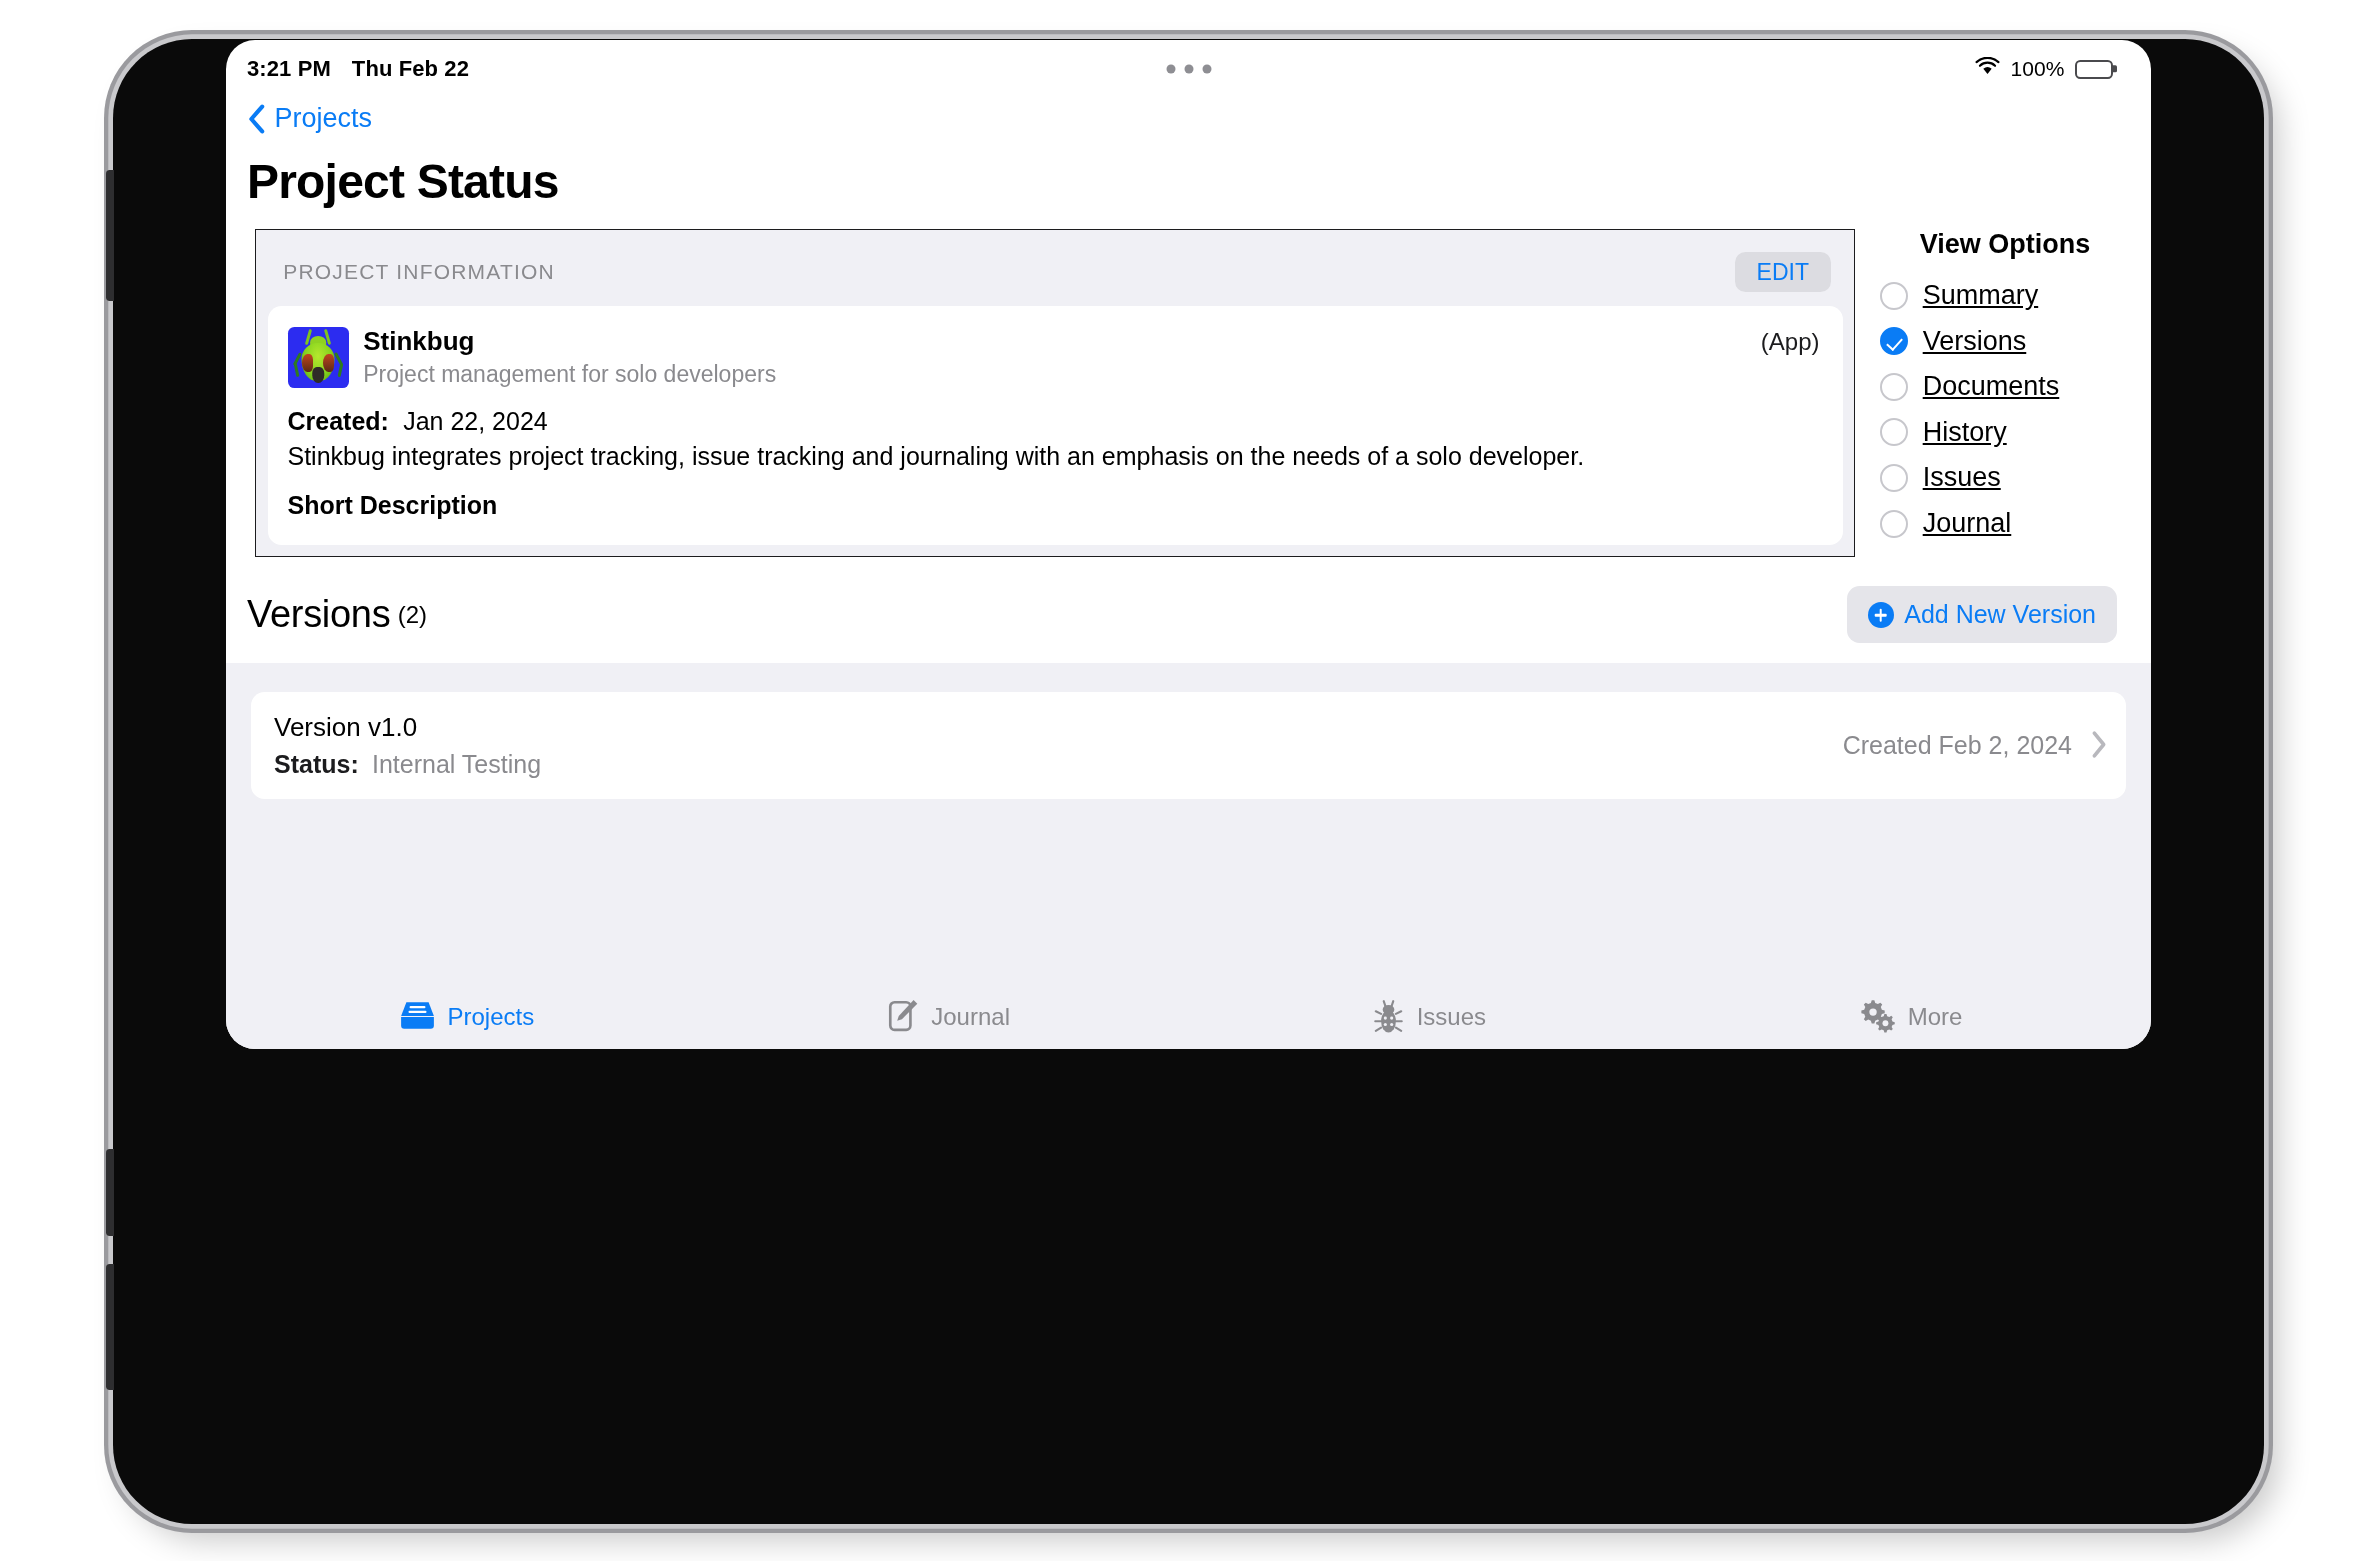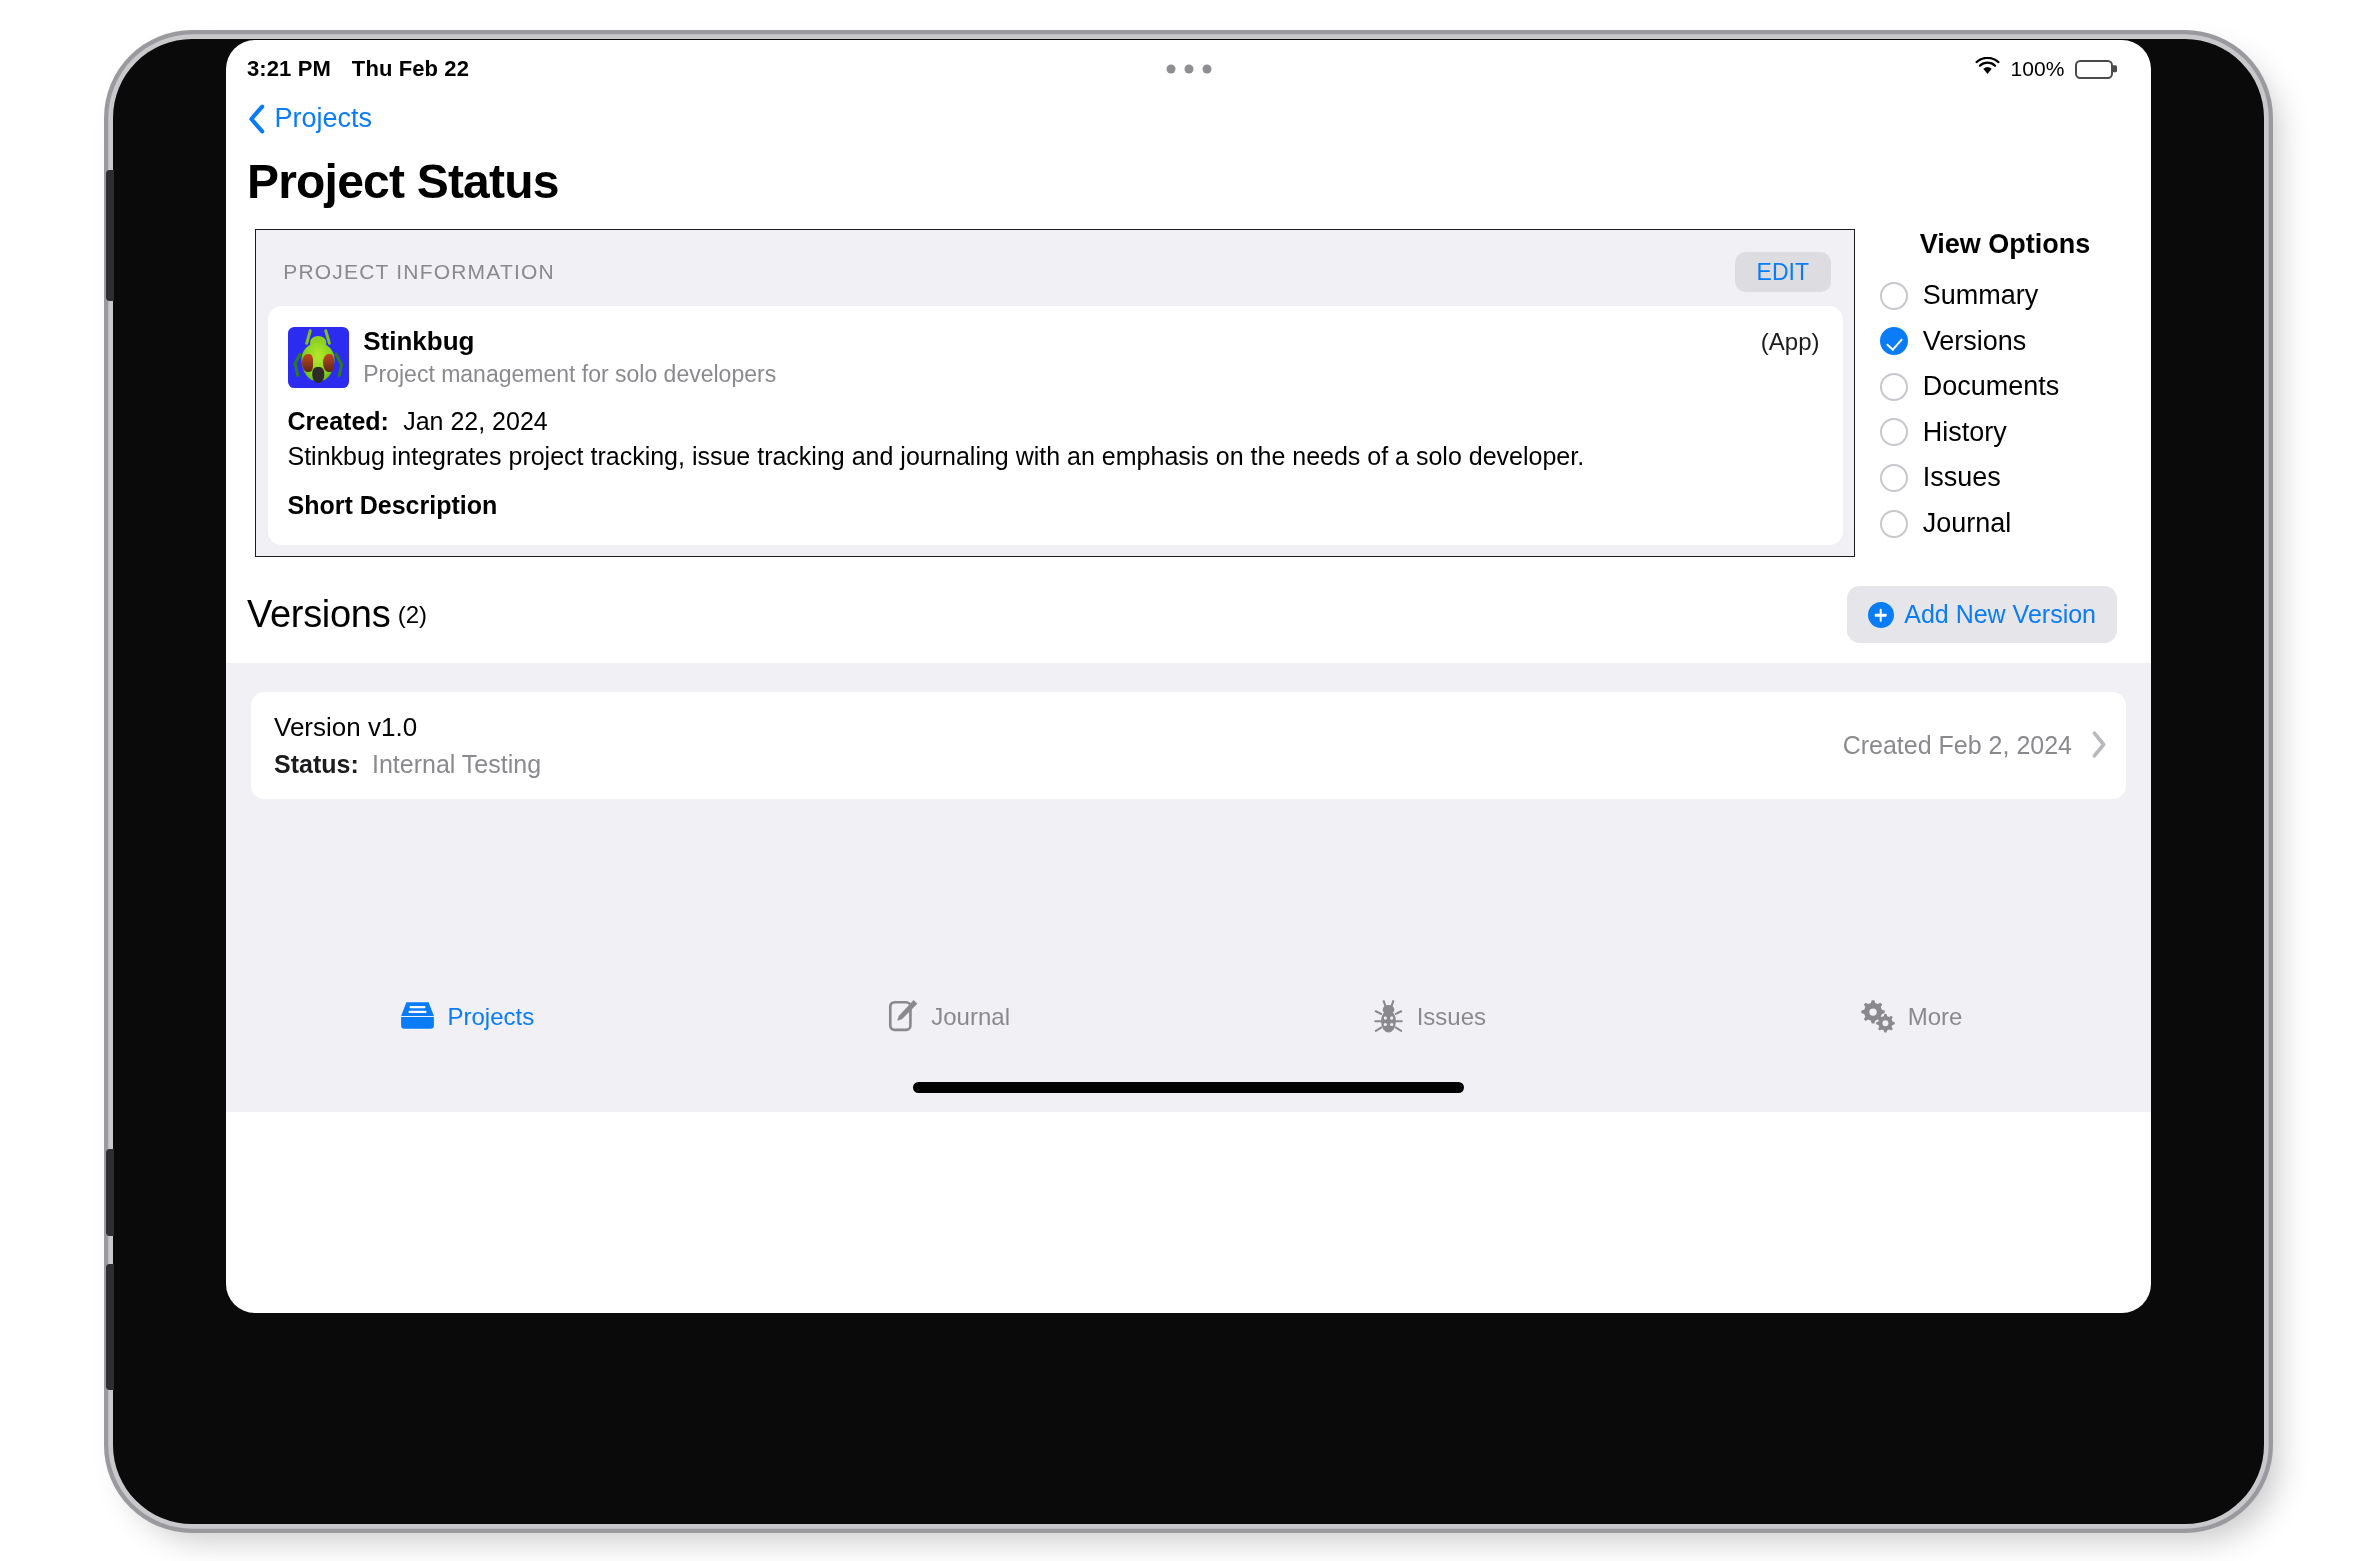--- a/index.html
+++ b/index.html
@@ -34,21 +34,21 @@
   #side-button-top    { top: 131px;  height: 131px; }
   #side-button-mid    { top: 1110px; height: 87px; }
   #side-button-bottom { top: 1225px; height: 126px; }
 
   
   #screen {
     position: absolute;
     left: 113px;
     top: 1px;
     width: 1925px;
-    height: 1273px;
+    height: 1009px;
     background: #ffffff;
     border-radius: 29px;
     overflow: hidden;
   }
 
   
   #status-bar {
     position: relative;
     height: 58px;
     display: flex;
@@ -208,21 +208,21 @@
   #short-desc-text {
     margin-top: 4.2px; font-size: 25px; color: #000; line-height: 1.28;
     max-width: 1374px;
   }
 
   
   #view-options-title {
     font-size: 27px; font-weight: 700; color: #000; text-align: center;
     padding-right: 21px;
   }
-  #view-options-list { margin-top: 12.6px; }
+  #view-options-list { margin-top: 12.6px; text-decoration: underline; }
   .view-option {
     display: flex; align-items: center; gap: 14.7px;
     padding: 7.3px 0;
   }
   .radio {
     width: 28px; height: 28px; border-radius: 50%;
     border: 2.1px solid #c7c7cc; background: #fff;
     flex: 0 0 auto; position: relative;
   }
   .view-option.selected .radio { background: #0a7cf5; border-color: #0a7cf5; }

